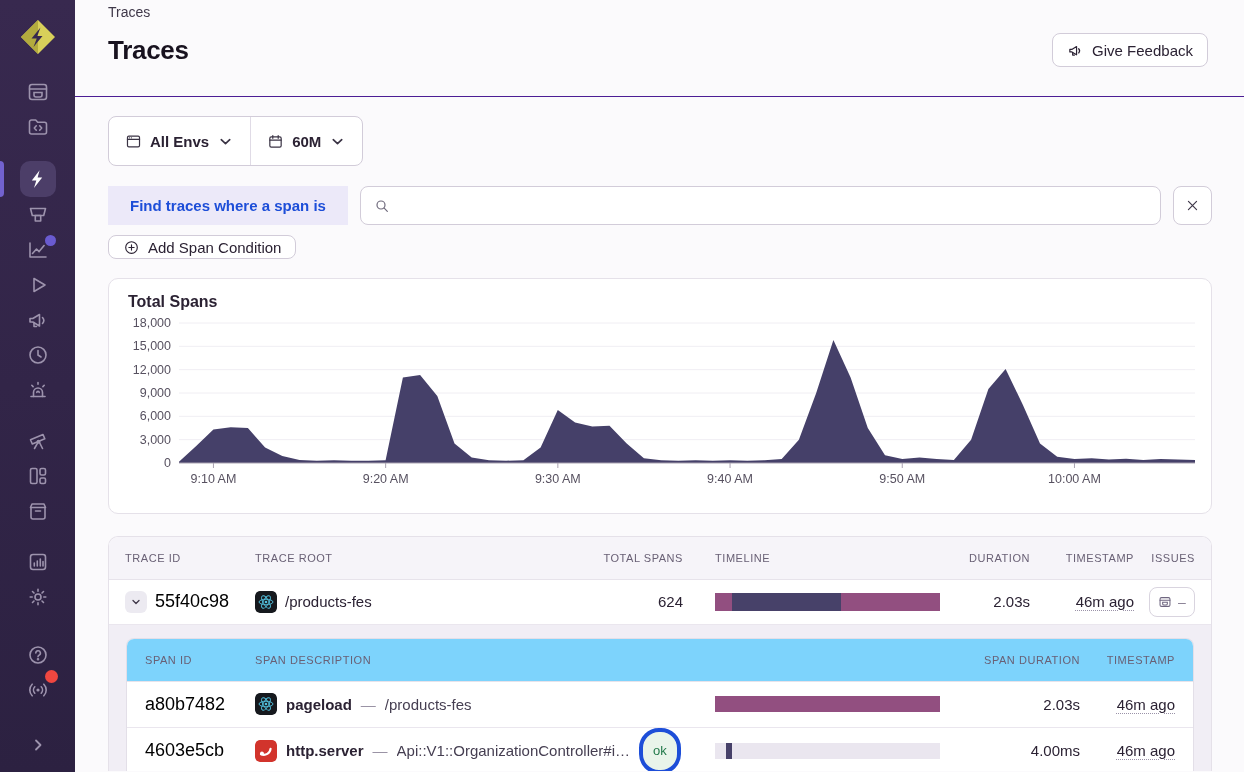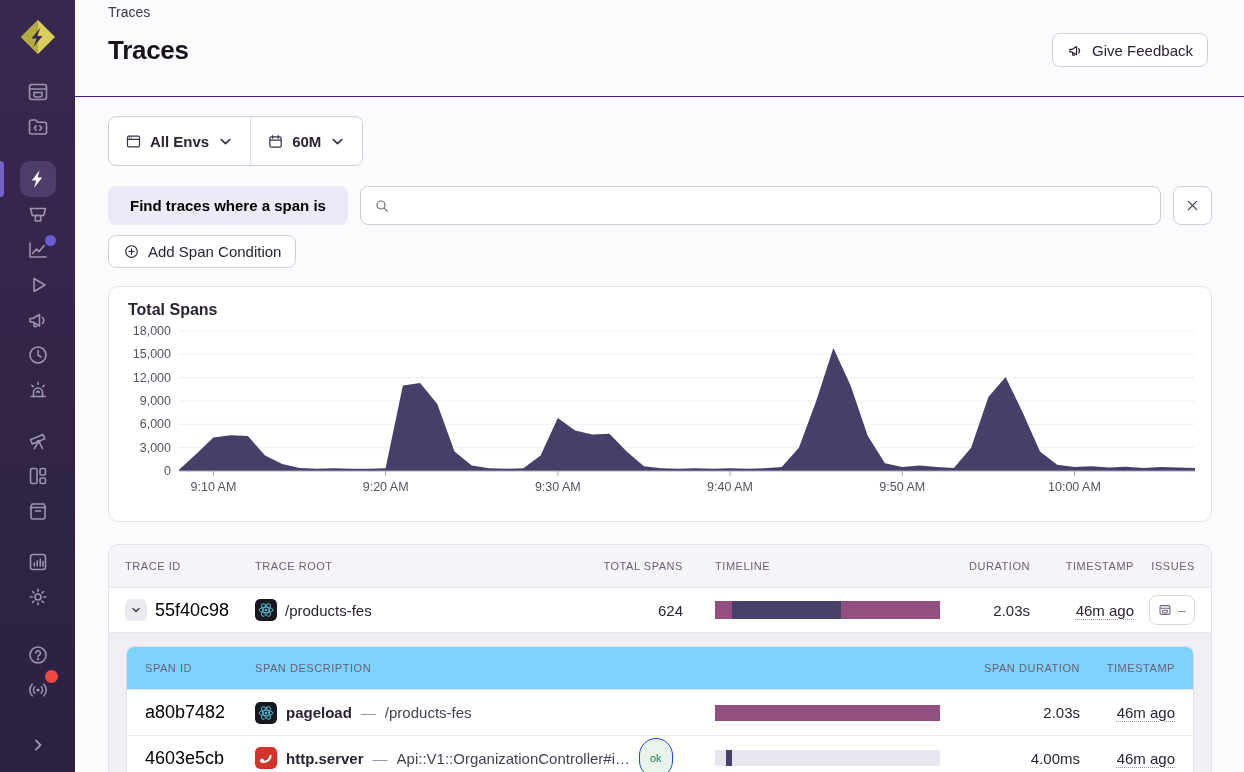--- a/index.html
+++ b/index.html
@@ -45,34 +45,34 @@
   .filter-pill { display:inline-flex; align-items:center; height:50px; background:#fff;
                  border:1px solid #d2ccd9; border-radius:8px; }
   .filter-seg { display:flex; align-items:center; gap:8px; padding:0 16px; height:100%;
                 font-size:15px; font-weight:700; cursor:pointer; }
   .filter-seg svg { width:17px; height:17px; color:#3a3344; }
   .filter-divider { width:1px; height:100%; background:#e0dbe6; }
   .chev { width:12px; height:12px; color:#4c4556; }
 
   .search-row { display:flex; margin-top:20px; gap:12px; align-items:stretch; }
   .where-chip { display:flex; align-items:center; padding:0 22px; height:39px;
-                background:#ece9f9; border-radius:8px; color:#000000; font-weight:700;
+                background:#ece9f9; border-radius:0; color:#1d4ed8; font-weight:700;
                 font-size:15px; white-space:nowrap; }
   .search-box { flex:1; display:flex; align-items:center; gap:9px; background:#fff;
                 border:1px solid #d2ccd9; border-radius:8px; height:39px; padding:0 13px; }
   .search-box svg { width:16px; height:16px; color:#6f6a7c; flex:0 0 16px; }
   .search-box input { border:none; outline:none; flex:1; font-size:14px;
                       font-family:"DejaVu Sans Mono", monospace; color:#2b2233; background:transparent; }
   .search-box input::placeholder { color:#837d91; }
   .clear-btn { width:39px; height:39px; flex:0 0 39px; background:#fff; border:1px solid #d2ccd9;
                border-radius:8px; display:flex; align-items:center; justify-content:center;
                cursor:pointer; color:#3f3849; }
   .clear-btn svg { width:15px; height:15px; }
   .condition-row { margin-top:10px; }
-  .add-condition-btn { height:33px; padding:0 14px; }
+  .add-condition-btn { height:24px; padding:0 14px; }
 
   
   .card { background:#fff; border:1px solid #e5e1e9; border-radius:10px; }
   .chart-card { margin-top:18px; height:236px; padding:14px 17px 0; }
   .chart-title { font-size:16px; font-weight:700; color:#2b2233; margin-left:2px; }
   #spans-chart { display:block; width:1070px; height:176px; margin-top:4px; }
 
   
   .traces-card { margin-top:22px; overflow:hidden; border-radius:10px 10px 0 0; border-bottom:none; }
   .thead, .trow { display:grid; grid-template-columns:130px 1fr 100px 257px 90px 104px 61px;
@@ -104,21 +104,21 @@
                  border-radius:8px 8px 0 0; overflow:hidden; height:100%; }
   .shead, .srow { display:grid; grid-template-columns:110px 1fr 253px 140px 95px;
                   align-items:center; padding:0 18px; }
   .shead { height:43px; background:#7dd3fc; border-bottom:1px solid #e7e3eb; }
   .srow { height:45px; }
   .srow + .srow { border-top:1px solid #eae6ee; }
   .desc-flex { display:flex; align-items:center; gap:9px; min-width:0; }
   .op { font-weight:700; white-space:nowrap; }
   .dash-sep { color:#9a93a5; }
   .desc-text { color:#453e51; white-space:nowrap; overflow:hidden; text-overflow:ellipsis; }
-  .ok-pill { font-size:11px; color:#22794a; background:#e9f4ea; border:1px solid #1d4ed8;
+  .ok-pill { font-size:13px; color:#22794a; background:#e9f4ea; border:4px solid #1d4ed8;
              border-radius:20px; padding:10px 10px; line-height:18px; }
   .mini-track { position:relative; width:225px; height:16px; margin-left:28px; }
   .mini-track.with-track { background:#eae6ef; }
   .mini-track .seg { position:absolute; top:0; height:100%; }
 </style>
 </head>
 <body>
 
 <div class="app">
 

